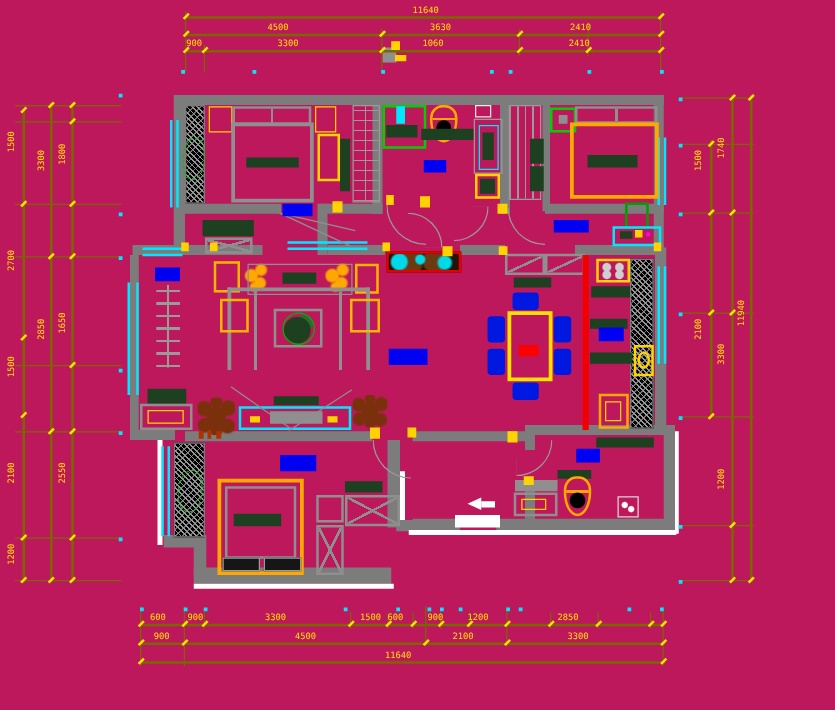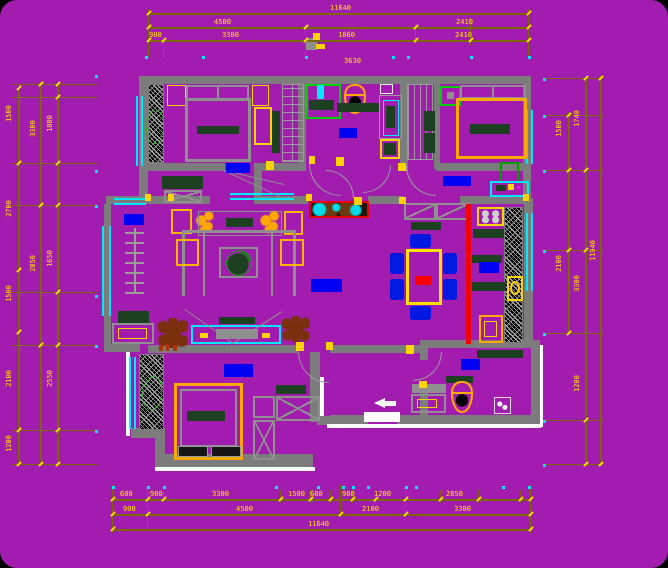--- a/index.html
+++ b/index.html
@@ -77,21 +77,21 @@
   .t-dl{background:#7c6600;}
   .t-tick{width:6px;height:2px;background:#ffe000;transform:rotate(-45deg);}
   .t-dot{width:3px;height:3px;background:#00e8ff;}
   .t-dt{color:#ffe000;font-size:7px;line-height:7px;white-space:nowrap;}
   .t-dtv{color:#ffe000;font-size:7px;line-height:7px;white-space:nowrap;
          writing-mode:vertical-rl;transform:rotate(180deg);}
 </style>
 </head>
 <body>
 
-<div id="plan" style="width: 668px; height: 568px; background: #a21caf; border-radius: 17px;">
+<div id="plan" style="width: 668px; height: 568px; background: #be185d;">
     <div class="s t-wall" style="left: 145px; top: 76px; width: 386px; height: 8px;"></div>
     <div class="s t-wall" style="left: 139px; top: 76px; width: 9px; height: 127px;"></div>
     <div class="s t-wall" style="left: 106px; top: 196px; width: 42px; height: 8px;"></div>
     <div class="s t-wall" style="left: 104px; top: 204px; width: 7px; height: 146px;"></div>
     <div class="s t-wall" style="left: 104px; top: 344px; width: 36px; height: 8px;"></div>
     <div class="s t-wwhite" style="left: 126px; top: 352px; width: 4px; height: 84px;"></div>
     <div class="s t-wall" style="left: 131px; top: 428px; width: 34px; height: 10px;"></div>
     <div class="s t-wall" style="left: 155px; top: 436px; width: 10px; height: 26px;"></div>
     <div class="s t-wall" style="left: 155px; top: 454px; width: 158px; height: 13px;"></div>
     <div class="s t-wwhite" style="left: 155px; top: 467px; width: 160px; height: 4px;"></div>
@@ -394,21 +394,21 @@
     <div class="s t-dot" style="left: 95px; top: 430px;"></div>
     <div class="s t-dot" style="left: 543px; top: 78px;"></div>
     <div class="s t-dot" style="left: 543px; top: 115px;"></div>
     <div class="s t-dot" style="left: 543px; top: 170px;"></div>
     <div class="s t-dot" style="left: 543px; top: 250px;"></div>
     <div class="s t-dot" style="left: 543px; top: 333px;"></div>
     <div class="s t-dot" style="left: 543px; top: 420px;"></div>
     <div class="s t-dot" style="left: 543px; top: 464px;"></div>
     <div class="s t-dt" style="left: 330px; top: 5px;">11640</div>
     <div class="s t-dt" style="left: 214px; top: 19px;">4500</div>
-    <div class="s t-dt" style="left: 344px; top: 19px; margin-top: 39px;">3630</div>
+    <div class="s t-dt" style="left: 344px; top: 19px;">3630</div>
     <div class="s t-dt" style="left: 456px; top: 19px;">2410</div>
     <div class="s t-dt" style="left: 149px; top: 32px;">900</div>
     <div class="s t-dt" style="left: 222px; top: 32px;">3300</div>
     <div class="s t-dt" style="left: 338px; top: 32px;">1060</div>
     <div class="s t-dt" style="left: 455px; top: 32px;">2410</div>
     <div class="s t-dt" style="left: 120px; top: 491px;">600</div>
     <div class="s t-dt" style="left: 150px; top: 491px;">900</div>
     <div class="s t-dt" style="left: 212px; top: 491px;">3300</div>
     <div class="s t-dt" style="left: 288px; top: 491px;">1500</div>
     <div class="s t-dt" style="left: 310px; top: 491px;">600</div>

